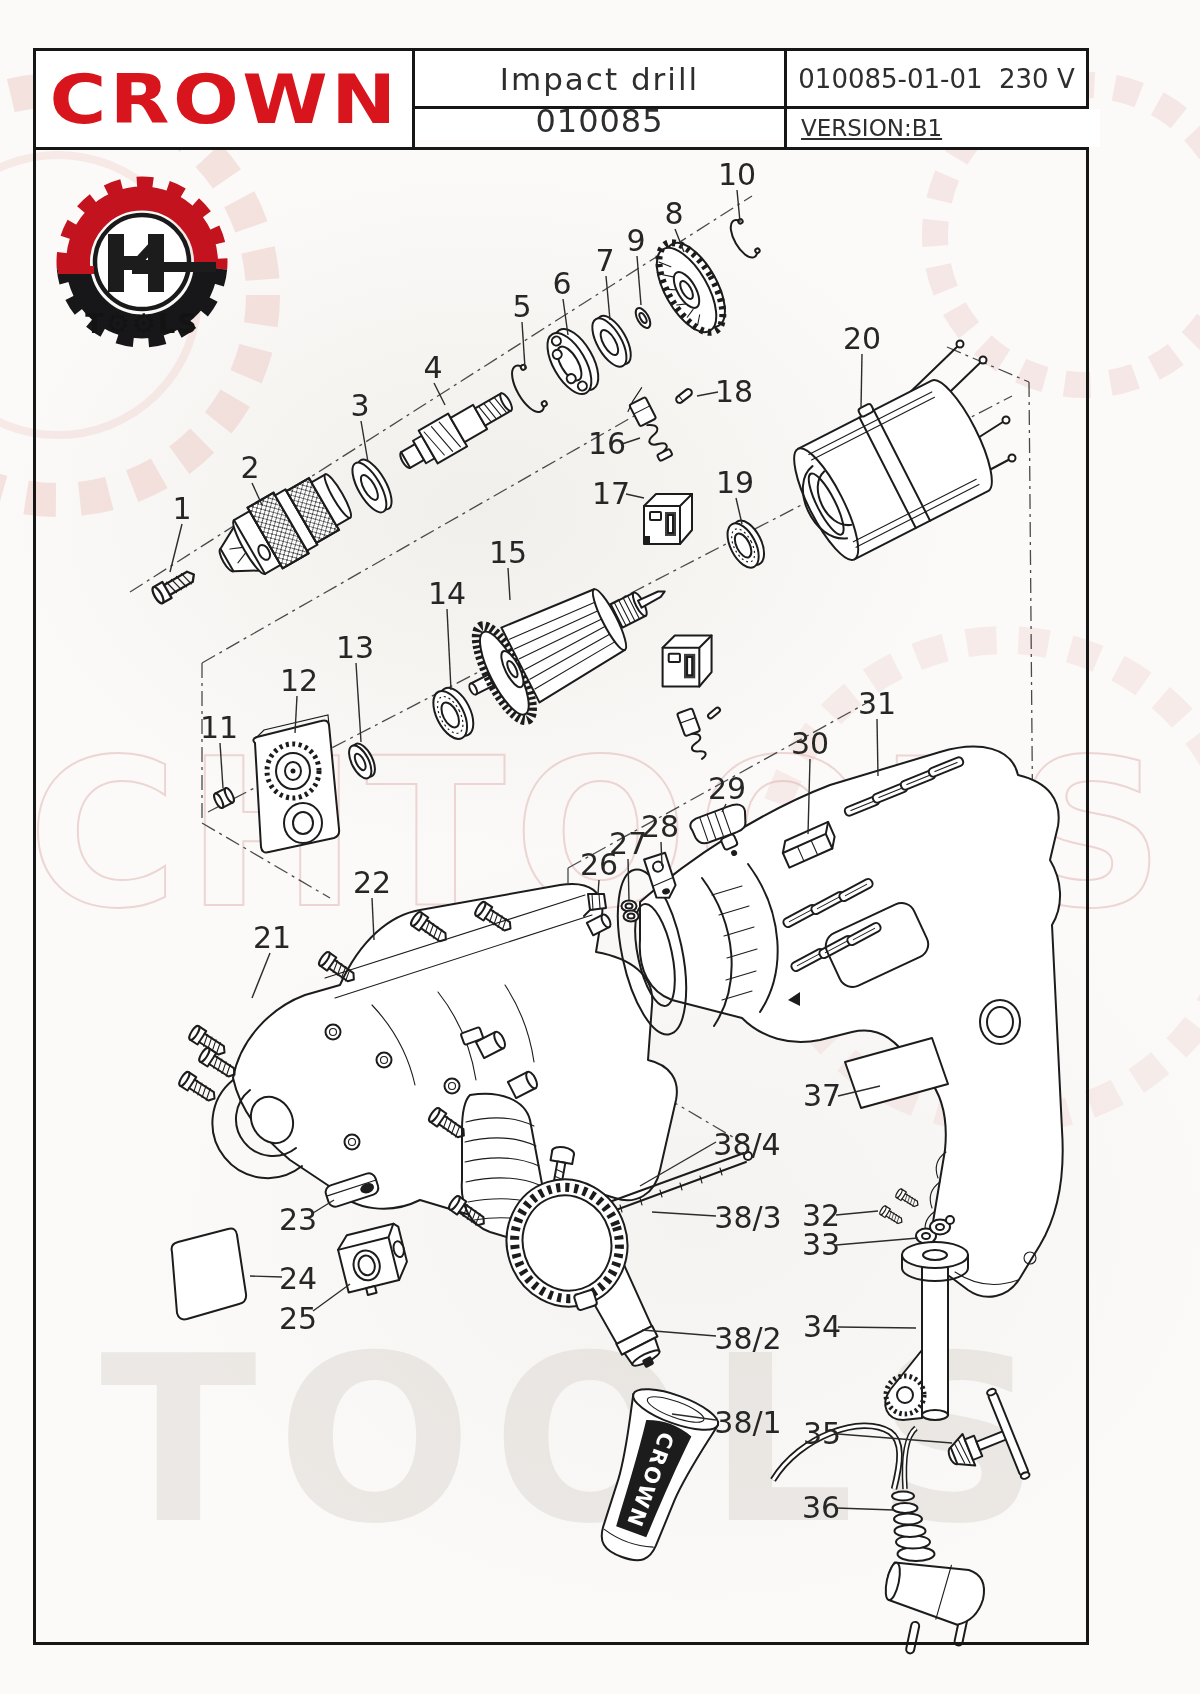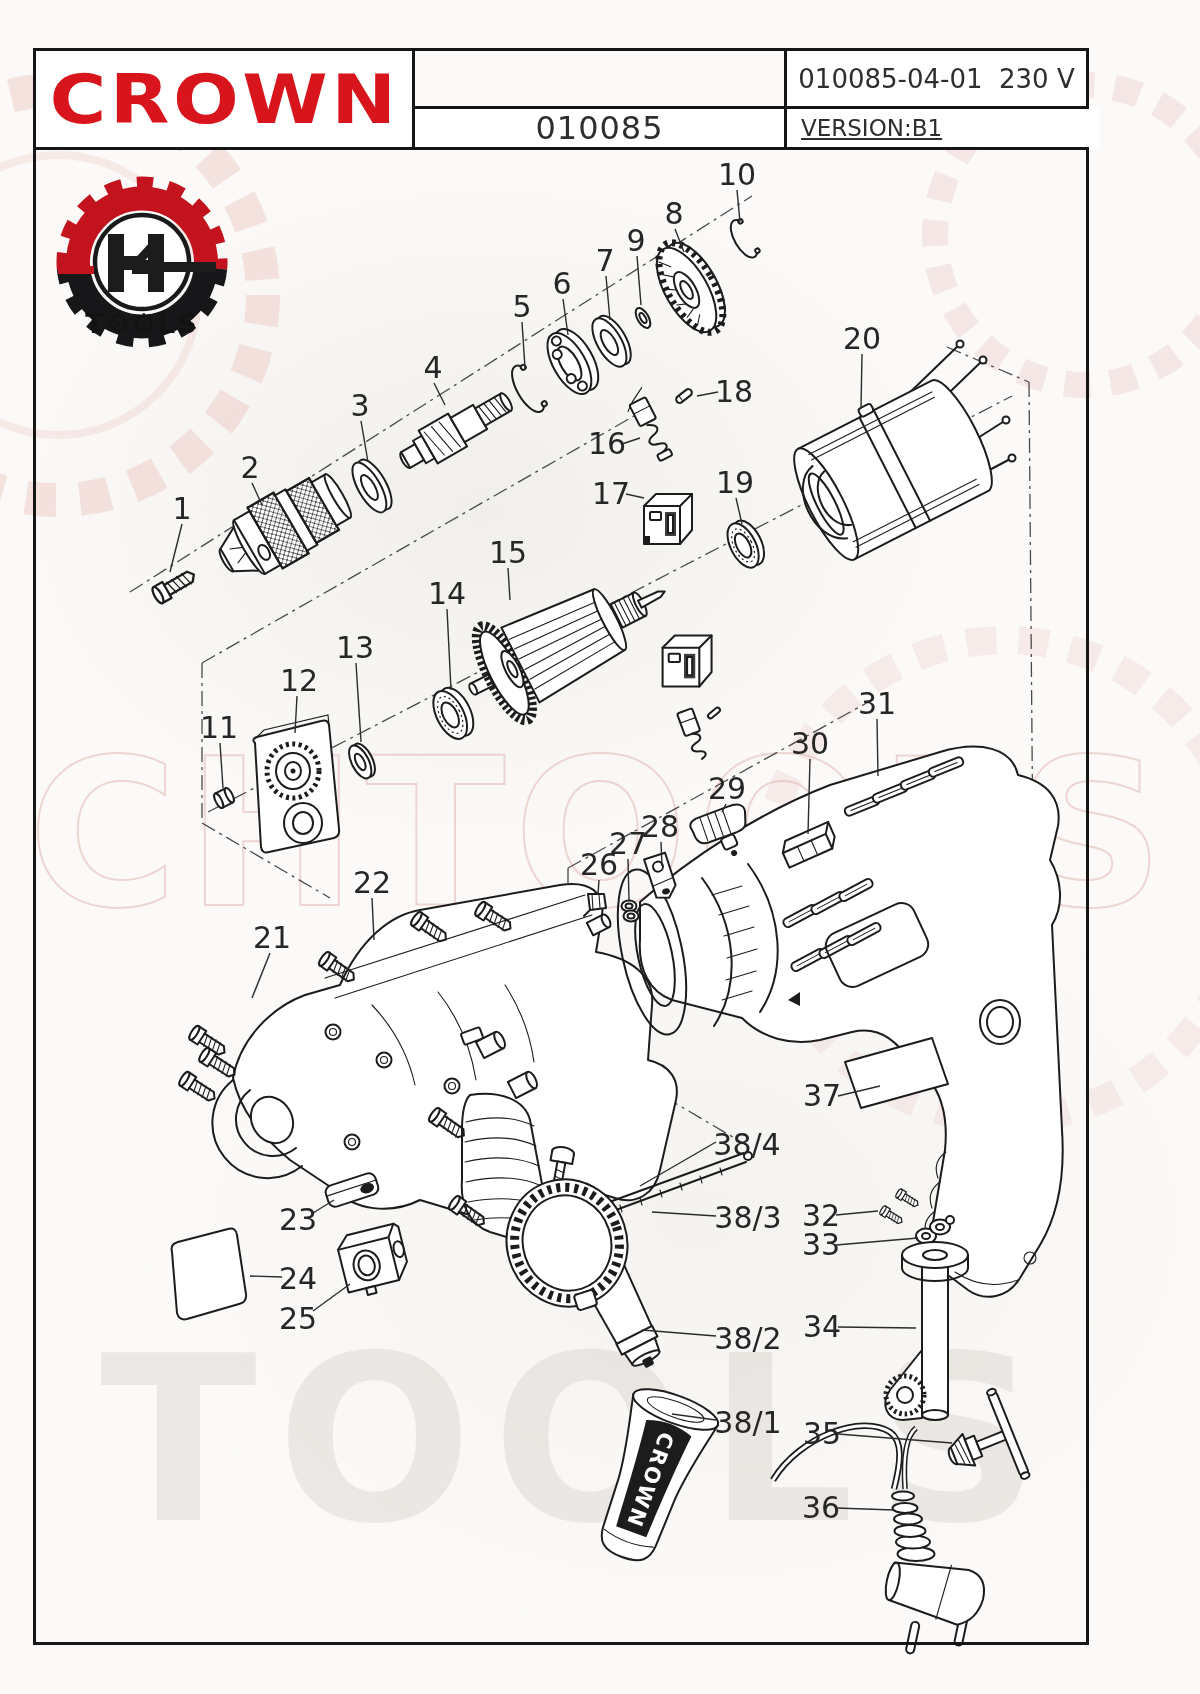--- a/index.html
+++ b/index.html
@@ -570,21 +570,22 @@
         <text x="748" y="1338" text-anchor="middle" dominant-baseline="central" class="plabel">38/2</text>
         <line x1="716" y1="1420" x2="672" y2="1414" class="leader"></line>
         <text x="748" y="1422" text-anchor="middle" dominant-baseline="central" class="plabel">38/1</text>
       </g>
 </svg>
 
 <div class="frame"></div>
 <div class="hcell" style="left:36px;top:51px;width:376px;height:96px;">
   <span class="brand">CROWN</span>
 </div>
-<div class="hcell model" style="left:415px;top:109px;width:369px;height:38px;">010085</div>
-<div class="hcell code" style="left:787px;top:51px;width:299px;height:55px;">010085-04-01  230 V</div>
+<div class="hcell product" style="left:415px;top:51px;width:369px;height:55px;">Impact drill</div>
+<div class="hcell model" style="left:415px;top:102px;width:369px;height:38px;">010085</div>
+<div class="hcell code" style="left:787px;top:51px;width:299px;height:55px;">010085-01-01  230 V</div>
 <div class="hcell version" style="left:787px;top:109px;width:299px;height:38px;">VERSION:B1</div>
 <div class="vline" style="left:412px;top:51px;width:3px;height:96px;"></div>
 <div class="vline" style="left:784px;top:51px;width:3px;height:96px;"></div>
 <div class="hline" style="left:415px;top:106px;width:671px;height:3px;"></div>
 <div class="hline" style="left:36px;top:147px;width:1050px;height:3px;"></div>
 
 </div>
 
 </body></html>

